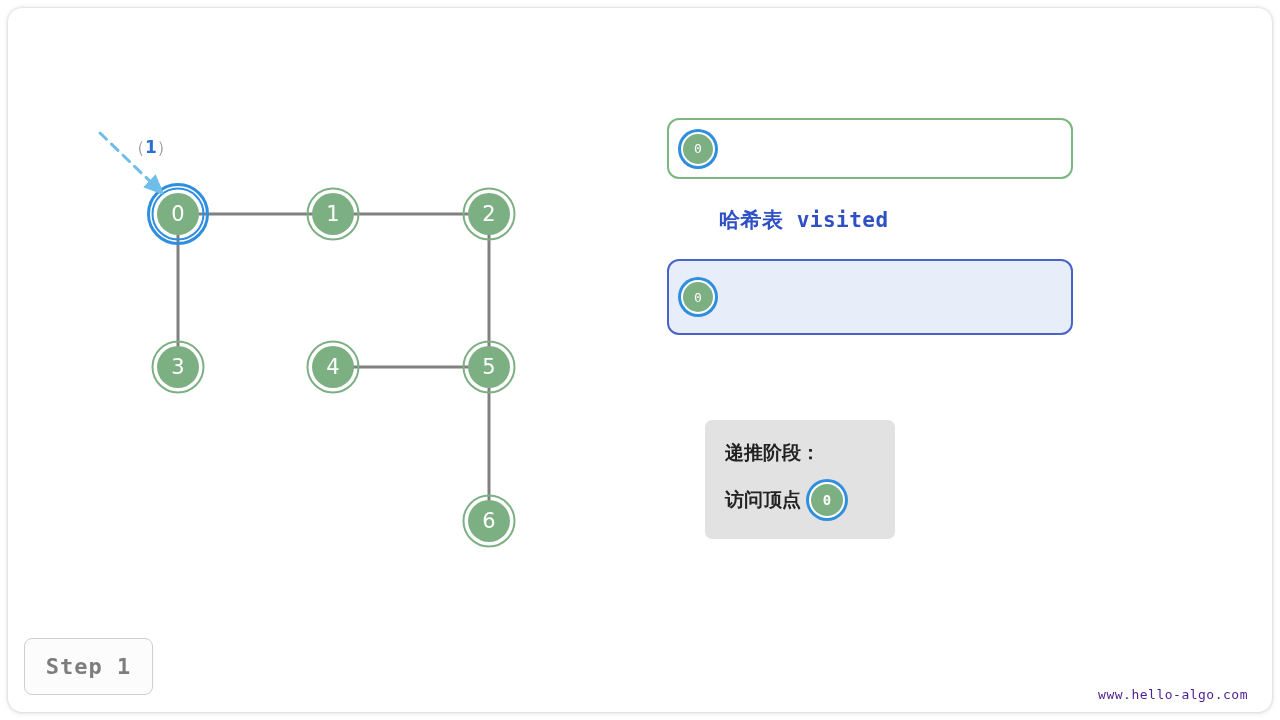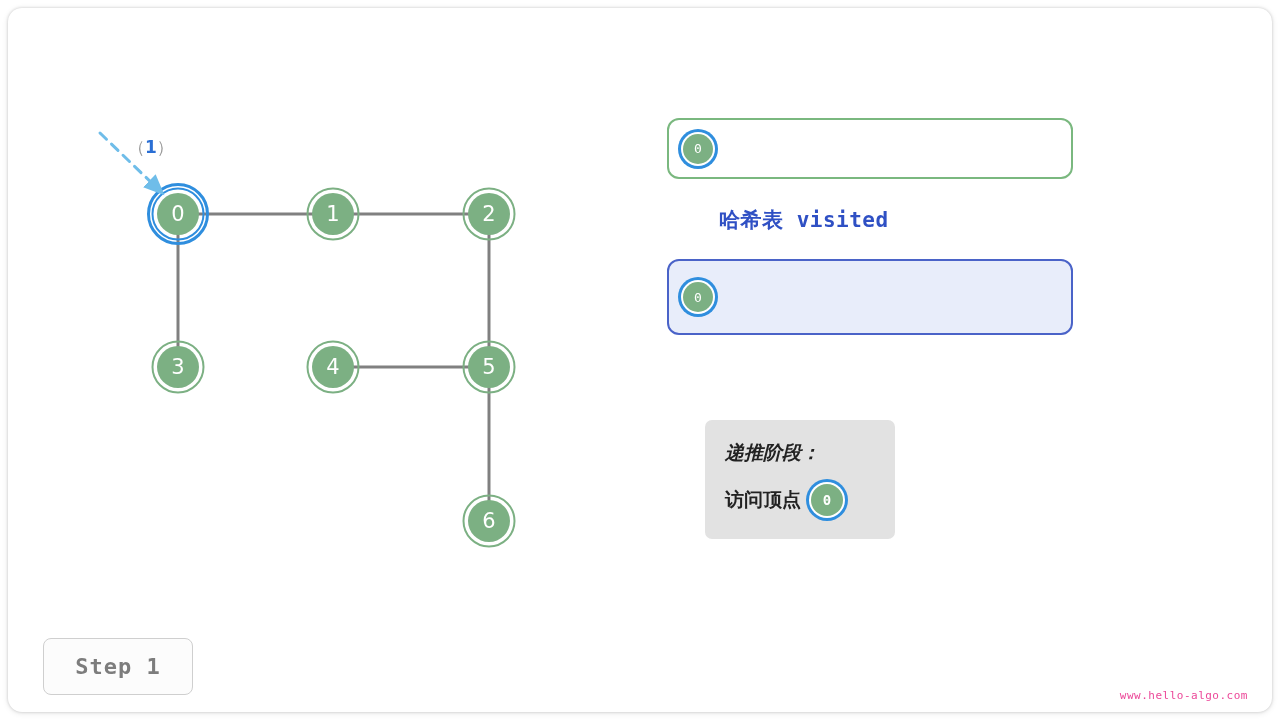--- a/index.html
+++ b/index.html
@@ -112,21 +112,20 @@
     display: flex;
     align-items: center;
     white-space: nowrap;
     font-family: "DejaVu Sans", "Liberation Sans", sans-serif;
     color: #222222;
   }
   .info-line.head {
     font-size: 19px;
     font-weight: bold;
     margin-bottom: 18px;
-    font-style: italic;
   }
   .info-line.body {
     font-size: 19px;
     font-weight: bold;
   }
   .info-line.body .token { margin-left: 10px; width: 32px; height: 32px; font-size: 14px; }
 
   .step-badge {
     position: absolute;
     box-sizing: border-box;
@@ -139,22 +138,22 @@
     font-family: "DejaVu Sans Mono", "Liberation Mono", monospace;
     font-size: 22px;
     font-weight: bold;
     color: #7d7d7d;
     letter-spacing: 1px;
   }
 
   .watermark {
     position: absolute;
     font-family: "DejaVu Sans Mono", "Liberation Mono", monospace;
-    font-size: 11px;
-    color: #ec4899;
+    font-size: 13px;
+    color: #4c1d95;
     letter-spacing: 0.5px;
     white-space: nowrap;
   }
 </style>
 </head>
 <body>
 
 <div id="canvas">
 
   <div class="card-bg"></div>
@@ -232,17 +231,17 @@
     </div>
 
   <div class="info-box" style="left:705px; top:420px; width:190px; height:119px;">
     <div class="info-line head">递推阶段：</div>
     <div class="info-line body">
       <span>访问顶点</span>
       <span class="token hl">0</span>
     </div>
   </div>
 
-  <div class="step-badge" style="left:43px; top:638px; width:150px; height:57px;">Step 1</div>
+  <div class="step-badge" style="left:24px; top:638px; width:129px; height:57px;">Step 1</div>
 
   <div class="watermark" style="right:32px; bottom:18px;">www.hello-algo.com</div>
 
 </div>
 
 </body></html>

